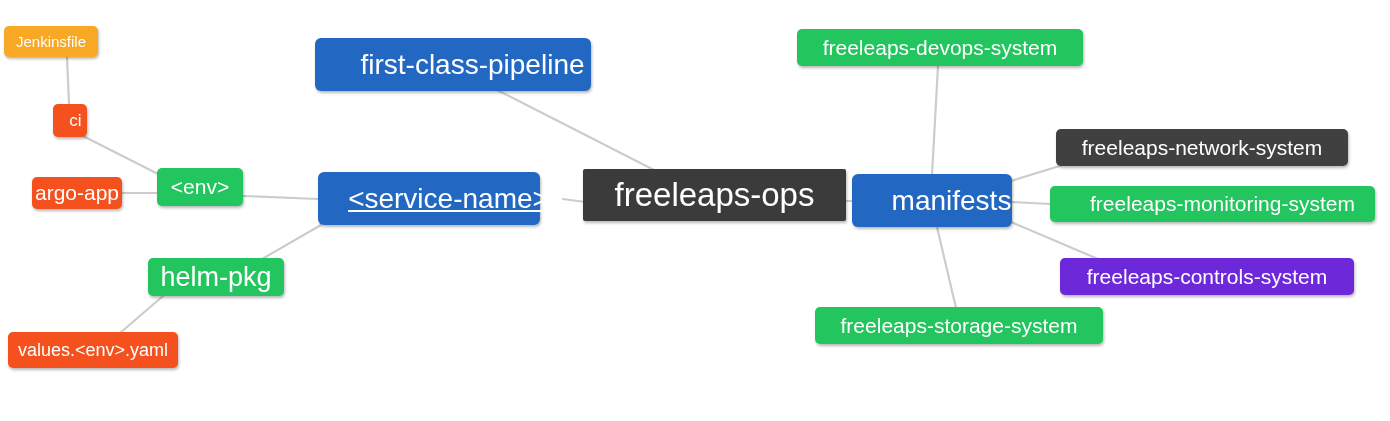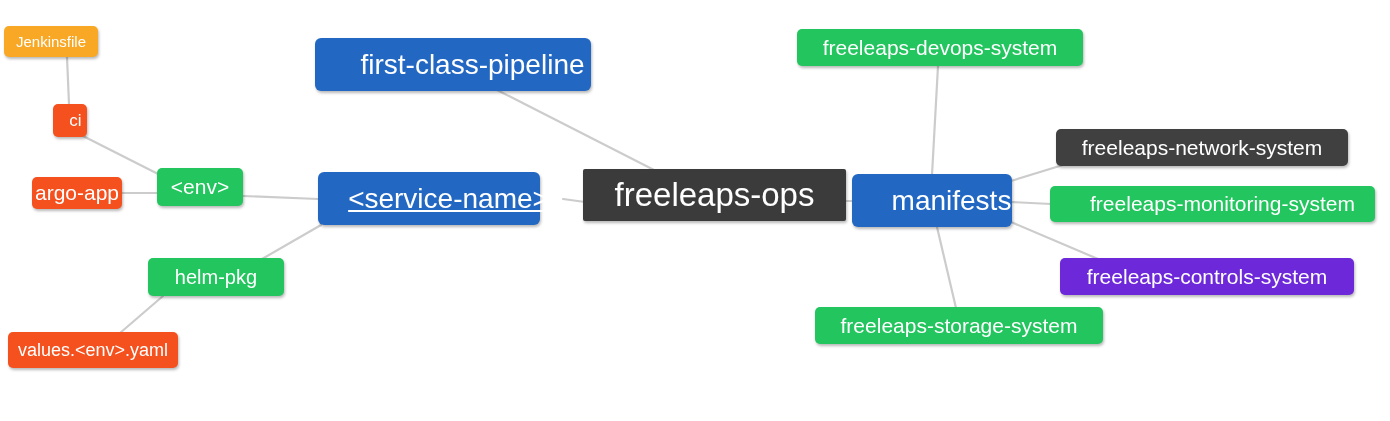--- a/index.html
+++ b/index.html
@@ -26,21 +26,21 @@
   .blue{background:#2268c3;padding-left:39px;}
   .green{background:#22c55e;}
   .orange{background:#f9a825;}
   .red{background:#f4511e;}
   .dark{background:#3b3b3b;}
 
   #n-jenkinsfile{left:4px;top:26px;width:94px;height:31px;font-size:15px;}
   #n-ci{left:53px;top:104px;width:34px;height:33px;font-size:17px;}
   #n-argo{left:32px;top:177px;width:90px;height:32px;font-size:21px;}
   #n-env{left:157px;top:168px;width:86px;height:38px;font-size:21px;}
-  #n-helm{left:148px;top:258px;width:136px;height:38px;font-size:20px;}
+  #n-helm{left:148px;top:258px;width:136px;height:38px;font-size:27px;}
   #n-values{left:8px;top:332px;width:170px;height:36px;font-size:18px;}
   #n-pipeline{left:315px;top:38px;width:276px;height:53px;font-size:28px;border-radius:6px;}
   #n-service{left:318px;top:172px;width:222px;height:53px;font-size:28px;border-radius:6px;text-decoration:underline;}
   #n-root{left:583px;top:169px;width:263px;height:52px;font-size:33px;border-radius:2px;}
   #n-manifests{left:852px;top:174px;width:160px;height:53px;font-size:28px;border-radius:6px;}
   #n-devops{left:797px;top:29px;width:286px;height:37px;font-size:21px;}
   #n-network{left:1056px;top:112px;width:292px;height:37px;font-size:21px;}
   #n-monitoring{left:1050px;top:186px;width:325px;height:36px;font-size:21px;}
   #n-controls{left:1060px;top:258px;width:294px;height:37px;font-size:21px;}
   #n-storage{left:815px;top:307px;width:288px;height:37px;font-size:21px;text-align:center;}

